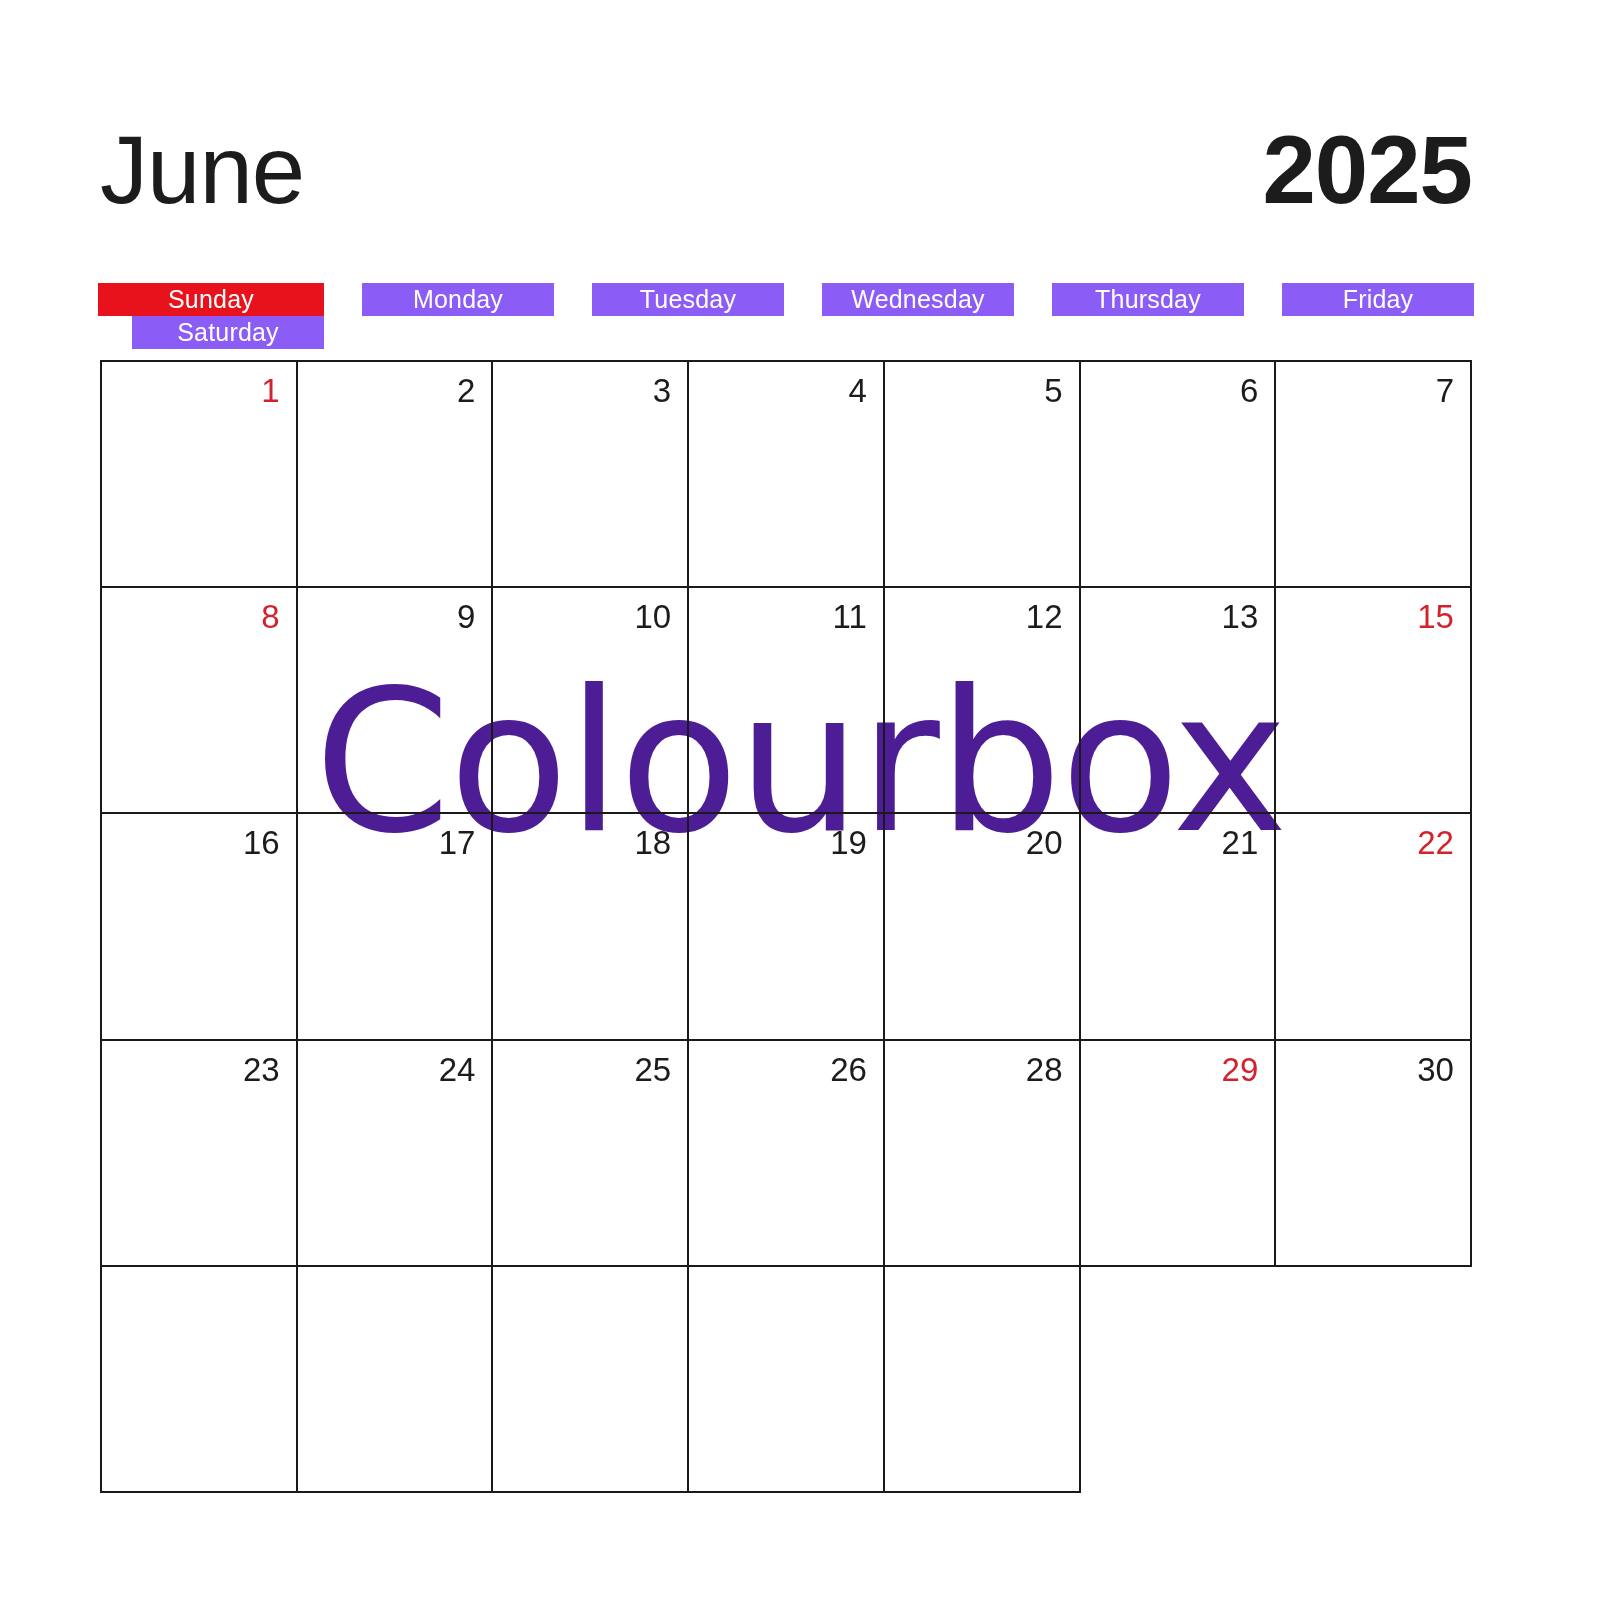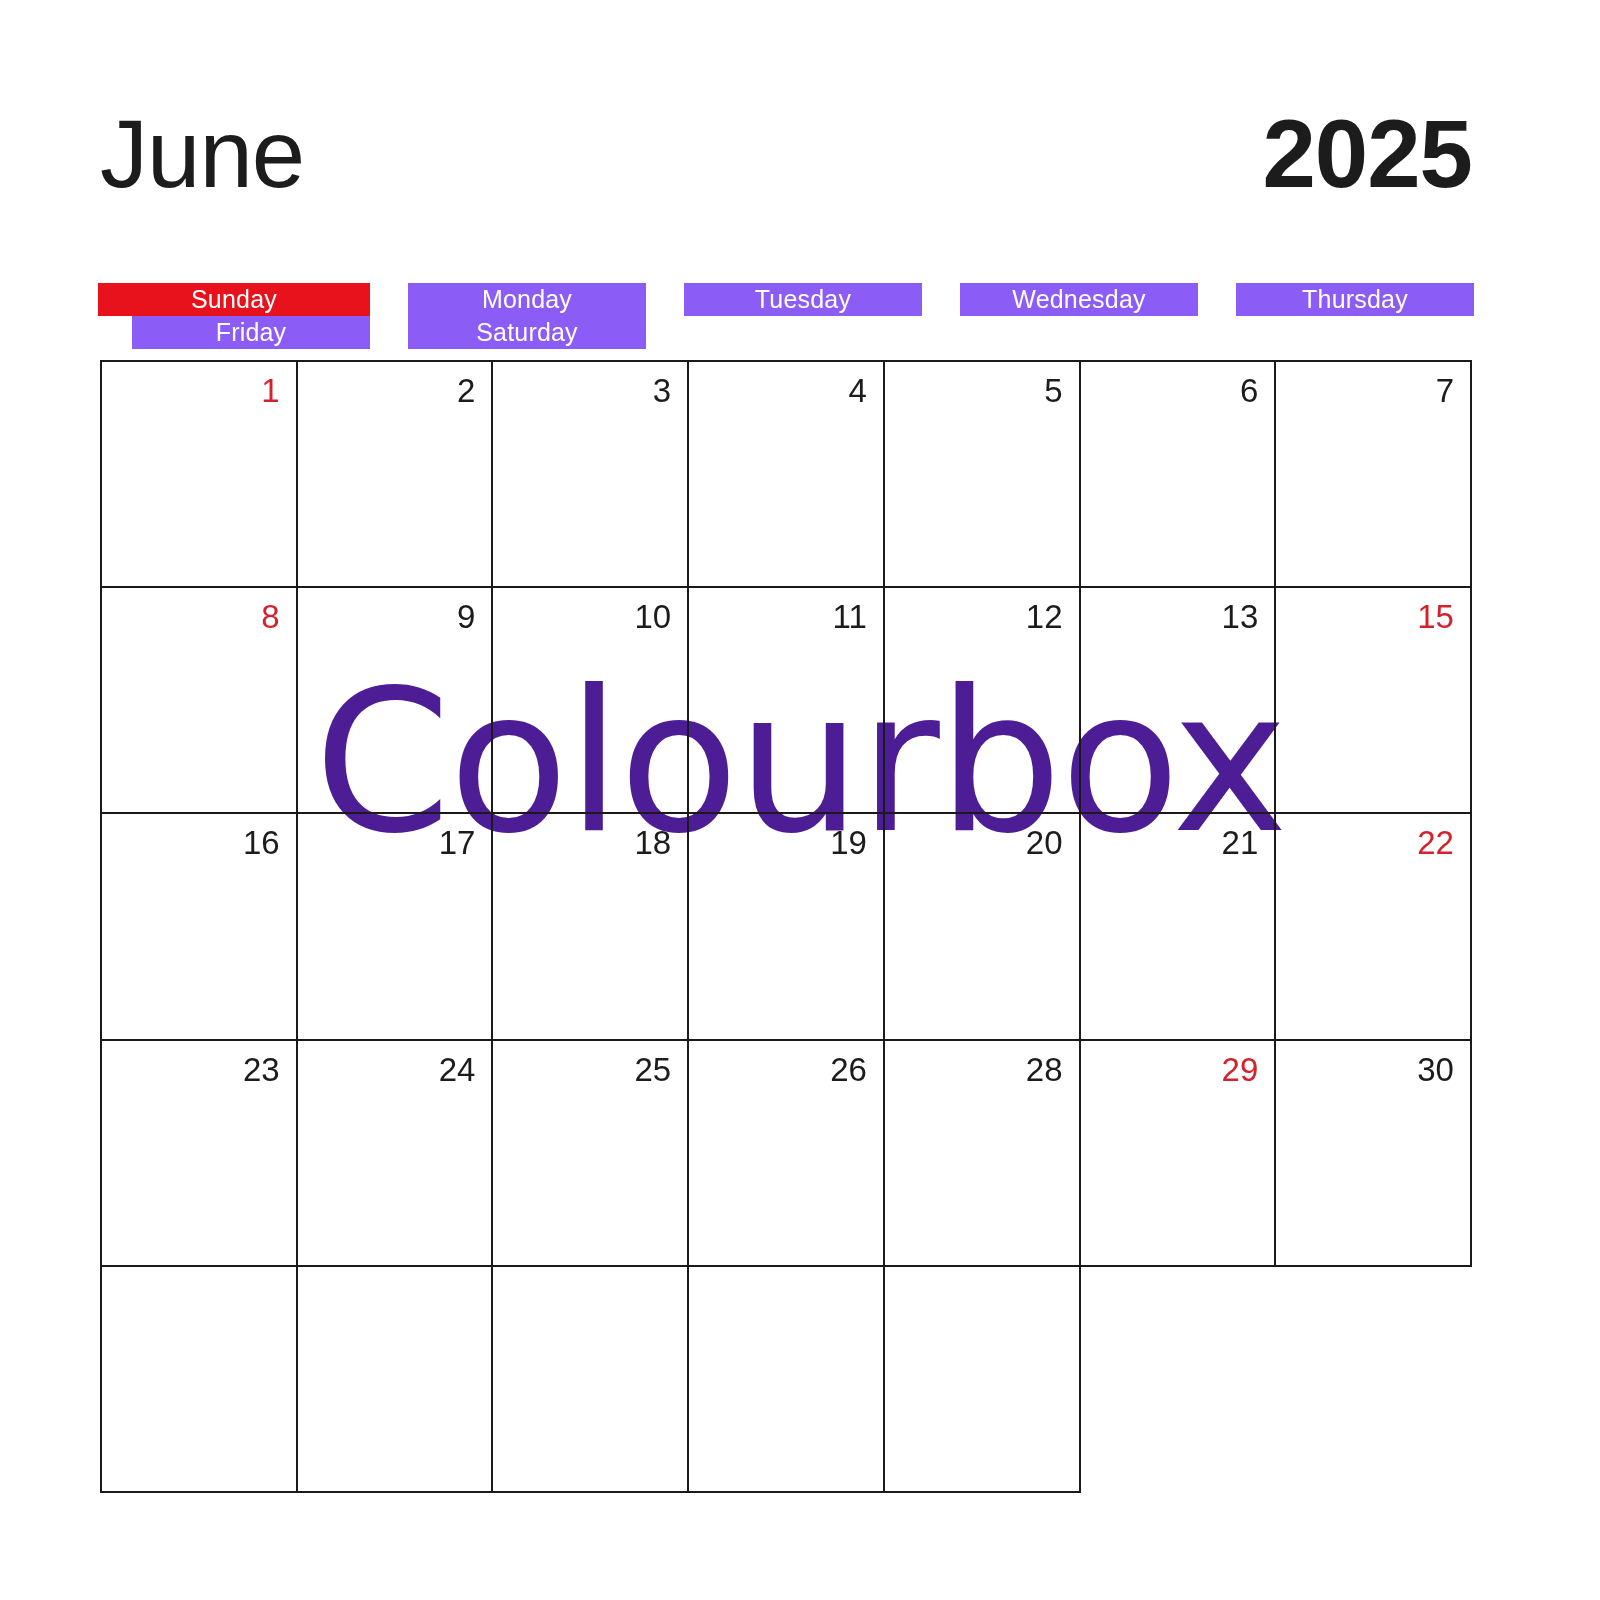--- a/index.html
+++ b/index.html
@@ -41,21 +41,21 @@
   }
 
   
   #title-row {
     position: absolute;
     left: 100px;
     top: 106px;
     width: 1372px;
     height: 112px;
     display: flex;
-    align-items: flex-start;
+    align-items: flex-end;
     justify-content: space-between;
     z-index: 2;
   }
 
   #month-title {
     font-family: "Liberation Sans", sans-serif;
     font-size: 96px;
     font-weight: 400;
     color: #1c1c1c;
     line-height: 1;
@@ -73,21 +73,21 @@
   }
 
   
   #weekday-header {
     position: absolute;
     left: 98px;
     top: 283px;
     width: 1376px;
     height: 66px;
     display: grid;
-    grid-template-columns: repeat(5, 1fr);
+    grid-template-columns: repeat(6, 1fr);
     column-gap: 4px;
     z-index: 2;
   }
 
   .weekday-cell {
     display: flex;
     align-items: center;
     justify-content: center;
     color: #ffffff;
     font-size: 25px;

